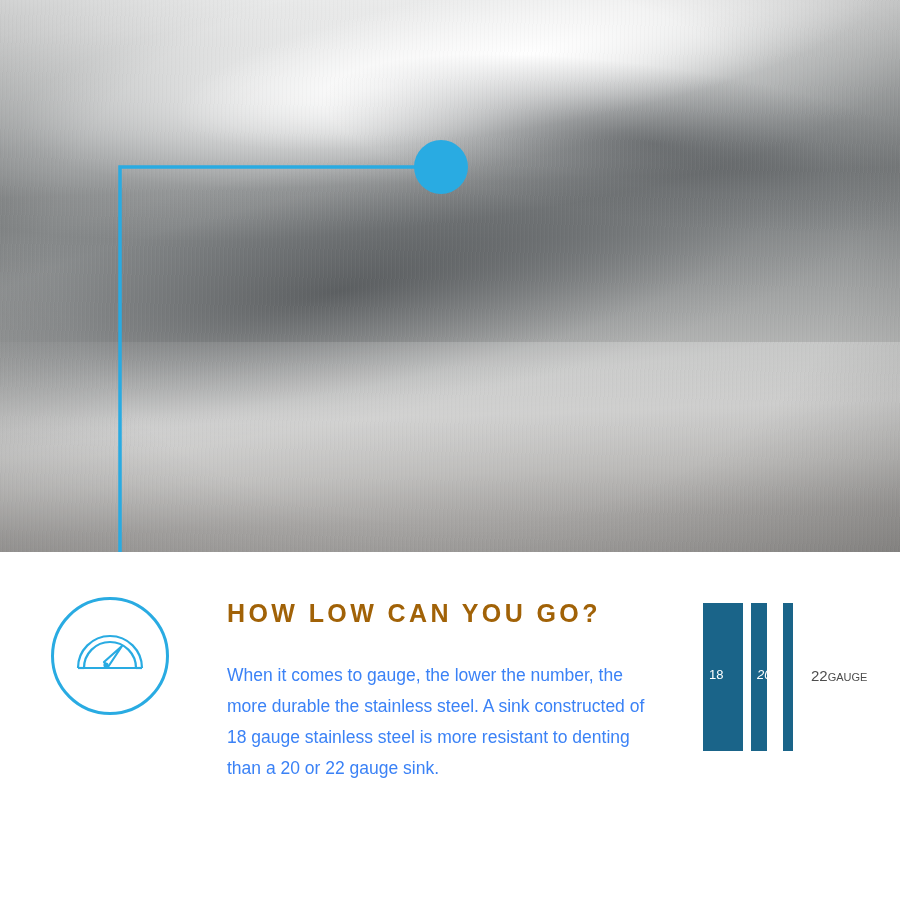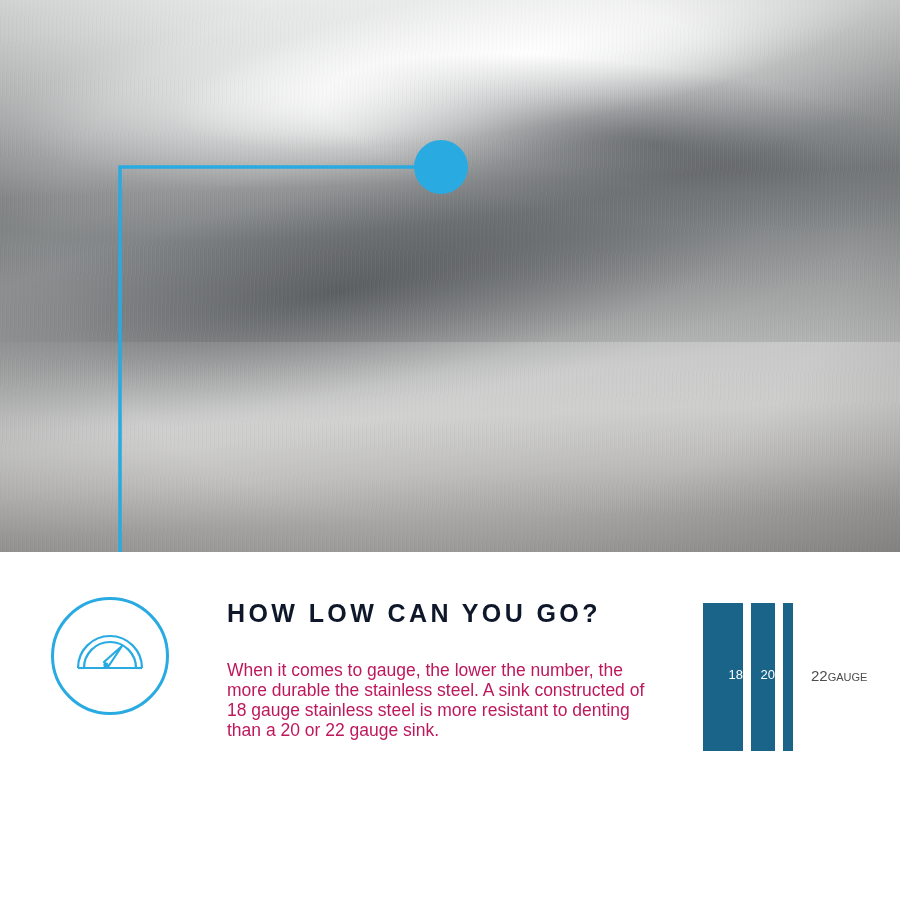--- a/index.html
+++ b/index.html
@@ -163,53 +163,54 @@
   }
   #gauge-badge svg { display: block; }
 
   #headline {
     position: absolute;
     left: 227px;
     top: 599px;
     font-size: 25px;
     font-weight: bold;
     letter-spacing: 3.4px;
-    color: #0f172a;
+    color: #a16207;
     white-space: nowrap;
   }
 
   #body-copy {
     position: absolute;
     left: 227px;
     top: 660px;
     width: 430px;
     font-size: 17.5px;
-    line-height: 20px;
-    color: #be185d;
+    line-height: 31px;
+    color: #3b82f6;
   }
 
   
   #bars {
     position: absolute;
     left: 703px;
     top: 603px;
     height: 148px;
     width: 160px;
   }
   .bar {
     position: absolute;
     top: 0;
     height: 148px;
     background: #1A6489;
   }
   .bar-label {
     position: absolute;
     font-size: 13px;
     color: #ffffff;
-    text-align: right;
+    text-align: left;
+    padding-left: 6px;
   }
   .bar-cap {
     position: absolute;
     font-size: 15px;
     color: #4d4d4d;
     white-space: nowrap;
   }
   .bar-cap .small {
     font-size: 11px;
   }
@@ -259,21 +260,21 @@
   </div>
 
   <div id="headline">HOW LOW CAN YOU GO?</div>
 
   <div id="body-copy">When it comes to gauge, the lower the number, the more durable the stainless steel. A sink constructed of 18 gauge stainless steel is more resistant to denting than a 20 or 22 gauge sink.</div>
 
   <div id="bars">
     <div class="bar" style="left:0px; width:40px;">
       <div class="bar-label" style="left:0; top:64px; width:40px;">18</div>
     </div>
-    <div class="bar" style="left:48px; width:24px;">
+    <div class="bar" style="left:48px; width:16px;font-style:italic;">
       <div class="bar-label" style="left:0; top:64px; width:24px;">20</div>
     </div>
     <div class="bar" style="left:80px; width:10px;"></div>
     <div class="bar-cap" style="left:108px; top:64px;">
       <span>22</span><span class="small">GAUGE</span>
     </div>
   </div>
 
 
 </div>

